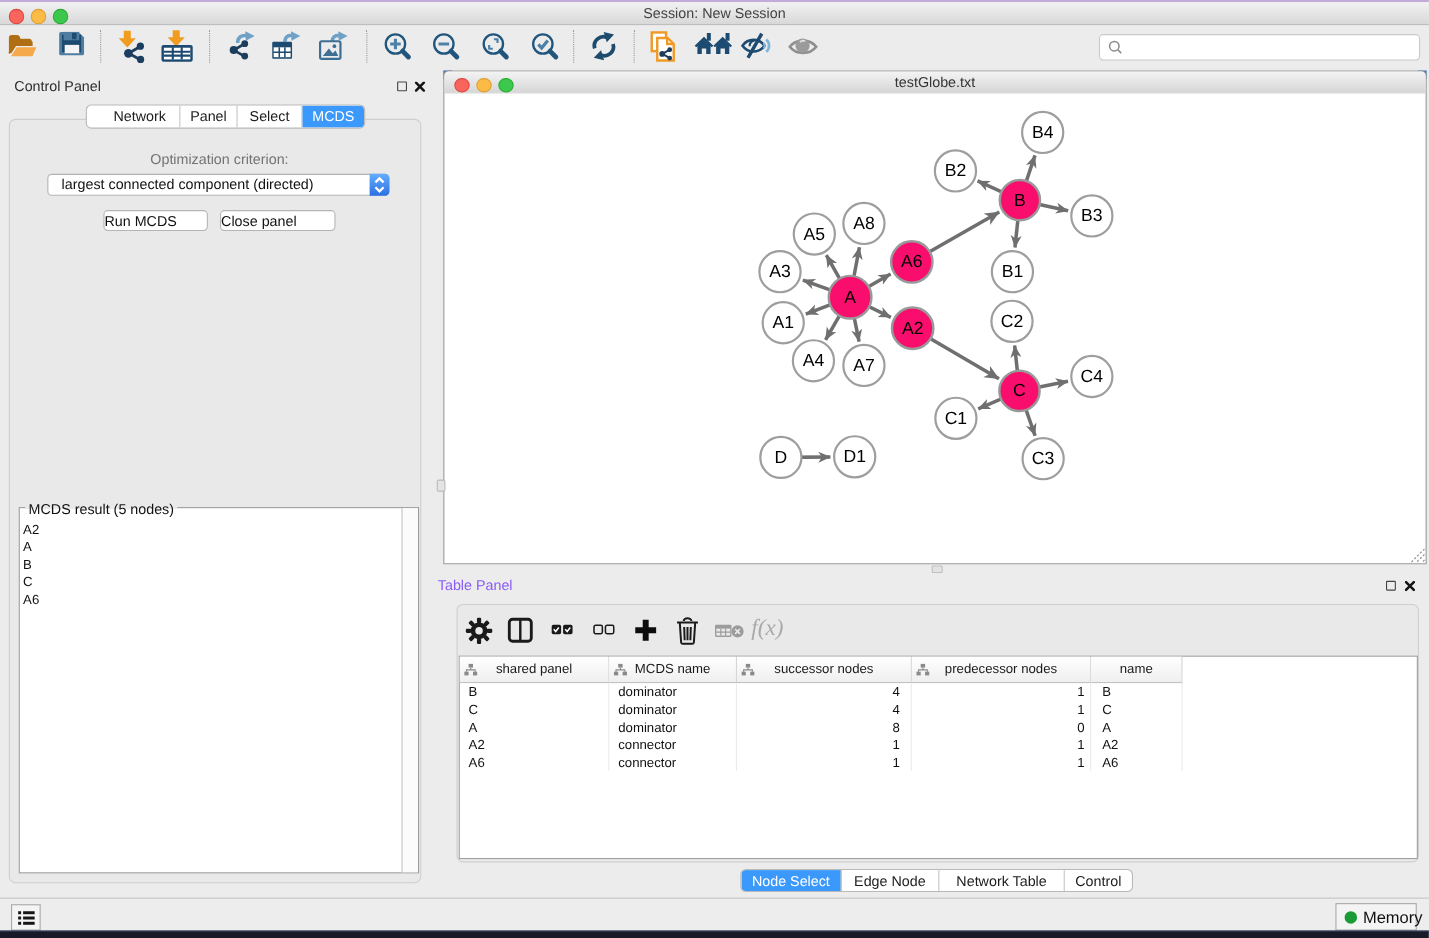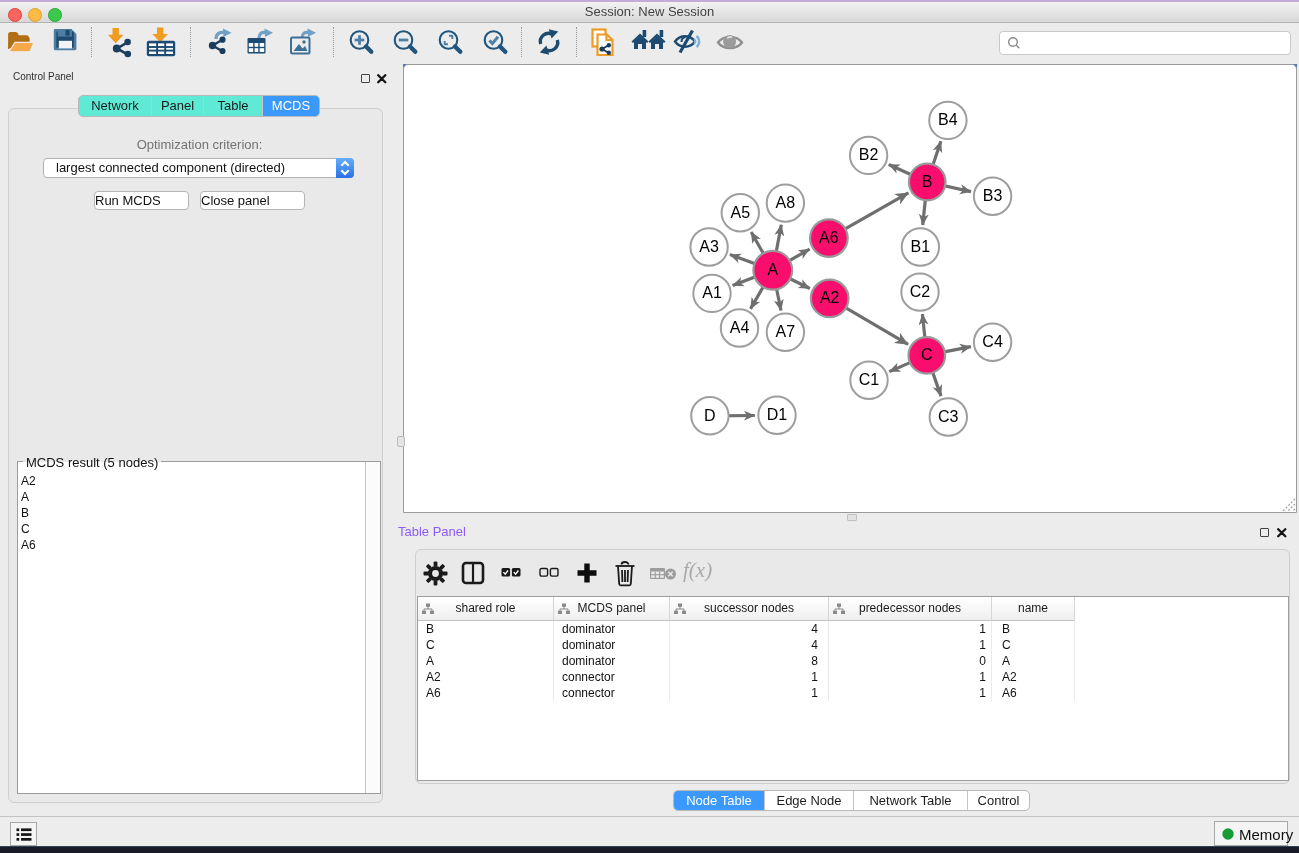--- a/index.html
+++ b/index.html
@@ -12,23 +12,23 @@
 .light{position:absolute;width:11.6px;height:11.6px;border-radius:50%;top:6px;}
 #titlebar .r{left:8.2px;background:#f9645c;border:0.5px solid #dd4a43;}
 #titlebar .y{left:28.2px;background:#fcbb45;border:0.5px solid #dfa034;}
 #titlebar .g{left:48.2px;background:#3cc84d;border:0.5px solid #2aad37;}
 
 #toolbar{left:0;top:23px;width:1299px;height:39px;background:#ececec;}
 .sep{position:absolute;top:4px;height:30px;width:0;border-left:1px dotted #999;}
 .tico{position:absolute;top:0;}
 #search{left:999px;top:31px;width:290px;height:22px;background:#fff;border:1px solid #c9c9c9;border-radius:4px;}
 
-#cp-title{left:13px;top:71px;font-size:10px;color:#2e2e2e;}
+#cp-title{left:13px;top:71px;font-size:13px;color:#2e2e2e;}
 .sq{position:absolute;width:7px;height:7px;border:1.5px solid #444;border-radius:1px;}
-#cp-tabs{left:78px;top:95px;height:20px;display:flex;border:1px solid #b9b9b9;border-radius:5px;background:#5eead4;overflow:hidden;z-index:5;}
+#cp-tabs{left:78px;top:95px;height:20px;display:flex;border:1px solid #b9b9b9;border-radius:5px;background:#ffffff;overflow:hidden;z-index:5;padding-left:12px;}
 #cp-tabs div{font-size:13px;color:#1c1c1c;text-align:center;line-height:20px;border-right:1px solid #c6c6c6;}
 #cp-tabs div:last-child{border-right:none;background:#3b99fc;color:#fff;}
 #cp-inner{left:8px;top:108px;width:373px;height:693px;background:#e9e9e9;border:1px solid #cfcfcf;border-radius:6px;}
 #optlab{left:8px;top:137px;width:383px;text-align:center;font-size:13px;color:#737373;}
 #cselect{left:43px;top:158px;width:297px;height:18px;background:#fff;border:1px solid #b3b3b3;border-radius:4px;font-size:13px;line-height:18px;color:#111;padding-left:12px;}
 #cspin{position:absolute;right:-1px;top:-1px;width:18px;height:20px;border-radius:0 4px 4px 0;background:linear-gradient(#64aefd,#2a70e4);}
 .btn{position:absolute;background:#fff;border:1px solid #b5b5b5;border-radius:4px;font-size:13px;color:#111;line-height:17px;height:17px;}
 
 #fs{left:17px;top:461px;width:362px;height:331px;background:#fff;border:1px solid #9b9b9b;}
 #fslegend{left:23px;top:455px;font-size:13px;color:#111;background:linear-gradient(#e9e9e9 50%,#fff 50%);padding:0 3px;text-align:right;}
@@ -217,39 +217,45 @@
     </svg>
   </div>
 <div class="abs" id="cp-title">Control Panel</div>
 <div class="sq" style="left:361px;top:74px;"></div>
 <svg class="abs" style="left:376.5px;top:73.5px;" width="10" height="10">
     <path d="M1.2 1.2 L8.3 8.3 M8.3 1.2 L1.2 8.3" stroke="#141414" stroke-width="2.3" stroke-linecap="round"></path>
   </svg>
 <div class="abs" id="cp-tabs">
  <div style="width:72px;">Network</div>
     <div style="width:51px;">Panel</div>
-    <div style="width:58px;">Table</div>
+    <div style="width:58px;">Select</div>
     <div style="width:56px;">MCDS</div>
 </div>
 <div class="abs" id="cp-inner"></div>
 <div class="abs" id="optlab">Optimization criterion:</div>
 <div class="abs" id="cselect">largest connected component (directed)<div id="cspin"><svg width="18" height="20">
         <path d="M5.3 7.8 L9 4.1 L12.7 7.8" stroke="#fff" stroke-width="2.1" fill="none"></path>
         <path d="M5.3 12.2 L9 15.9 L12.7 12.2" stroke="#fff" stroke-width="2.1" fill="none"></path>
       </svg></div></div>
 <div class="btn" style="left:94px;top:191px;width:93px;">Run MCDS</div>
 <div class="btn" style="left:200px;top:191px;width:103px;">Close panel</div>
 <div class="abs" id="fs">
     <div id="fssb"></div>
   </div>
 <div class="abs" id="fslegend">MCDS result (5 nodes)</div>
 <div class="abs" id="fslist">A2<br>A<br>B<br>C<br>A6</div>
 <div class="abs" style="left:403px;top:64px;width:8px;height:8px;background:#4a7ab0;"></div>
 <div class="abs" style="left:1289px;top:64px;width:8px;height:8px;background:#4a7ab0;"></div>
 <div class="abs" id="netwin">
+ <div id="nettb">
+      <div class="light r"></div>
+      <div class="light y"></div>
+      <div class="light g"></div>
+      <div class="t">testGlobe.txt</div>
+    </div>
  <svg id="graph" width="890" height="426">
  <defs>
         <marker id="arw" markerWidth="13" markerHeight="12" refX="11" refY="5.5" orient="auto" markerUnits="userSpaceOnUse">
           <path d="M0,0.5 L11.5,5.5 L0,10.5 L3.2,5.5 Z" fill="#6f6f6f"></path>
         </marker>
         <marker id="arw2" markerWidth="15" markerHeight="14" refX="13" refY="6.5" orient="auto" markerUnits="userSpaceOnUse">
           <path d="M0,0.5 L13.5,6.5 L0,12.5 L3.8,6.5 Z" fill="#6f6f6f"></path>
         </marker>
       </defs>
 <line x1="368.8" y1="186.2" x2="347.2" y2="148.0" marker-end="url(#arw)"></line>
@@ -383,22 +389,22 @@
         <line x1="6.3" y1="5.5" x2="6.3" y2="12"></line>
         <line x1="10.6" y1="5.5" x2="10.6" y2="12"></line>
         <line x1="2" y1="8.7" x2="15" y2="8.7"></line>
       </g>
       <circle cx="21.5" cy="8" r="5.5" fill="#9c9c9c"></circle>
       <path d="M19.3 5.8 l4.4 4.4 M23.7 5.8 l-4.4 4.4" stroke="#e9e9e9" stroke-width="1.5"></path>
     </svg>
 <div style="position:absolute;left:266px;top:1px;font-family:'Liberation Serif',serif;font-style:italic;font-size:21px;color:#a9a9a9;">f(x)</div>
 </div>
 <div class="abs" id="ttable">
- <div class="hc" style="left:0;width:135px;">shared role</div>
- <div class="hc" style="left:136px;width:115px;">MCDS panel</div>
+ <div class="hc" style="left:0;width:135px;">shared panel</div>
+ <div class="hc" style="left:136px;width:115px;">MCDS name</div>
  <div class="hc" style="left:252px;width:158px;">successor nodes</div>
  <div class="hc" style="left:411px;width:162px;">predecessor nodes</div>
  <div class="hc" style="left:574px;width:82px;">name</div>
  <svg class="hicon" style="left:4px;" width="12" height="12">
       <g fill="#8a8a8a">
         <rect x="4" y="0.5" width="4" height="3.4"></rect>
         <rect x="0" y="7.6" width="4" height="3.4"></rect>
         <rect x="8" y="7.6" width="4" height="3.4"></rect>
       </g>
       <path d="M6 4 v2 M2 7.6 v-1.6 h8 v1.6" stroke="#8a8a8a" fill="none"></path>
@@ -452,21 +458,21 @@
     <div class="cell" style="left:300px;top:72px;width:100px;text-align:right;">1</div>
     <div class="cell" style="left:480px;top:72px;width:88px;text-align:right;">1</div>
     <div class="cell" style="left:584px;top:72px;">A2</div>
  <div class="cell" style="left:8px;top:88px;">A6</div>
     <div class="cell" style="left:144px;top:88px;">connector</div>
     <div class="cell" style="left:300px;top:88px;width:100px;text-align:right;">1</div>
     <div class="cell" style="left:480px;top:88px;width:88px;text-align:right;">1</div>
     <div class="cell" style="left:584px;top:88px;">A6</div>
 </div>
 <div class="abs" id="btabs">
- <div style="width:90px;">Node Table</div>
+ <div style="width:90px;">Node Select</div>
     <div style="width:88px;">Edge Node</div>
     <div style="width:113px;">Network Table</div>
     <div style="width:61px;">Control</div>
 </div>
 <div class="abs" id="statusbar"></div>
 <div class="abs" id="sbtn">
     <svg style="position:absolute;left:5px;top:4px;" width="16" height="15">
       <g fill="#161616">
         <rect x="0.5" y="1.4" width="2.7" height="2.7"></rect>
         <rect x="5" y="1.4" width="10.5" height="2.7"></rect>

